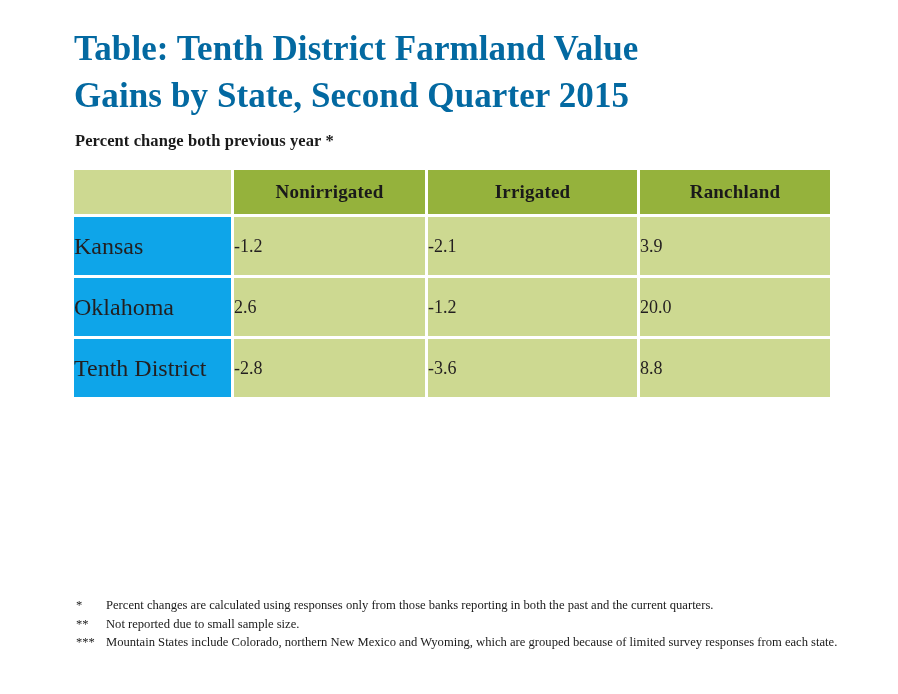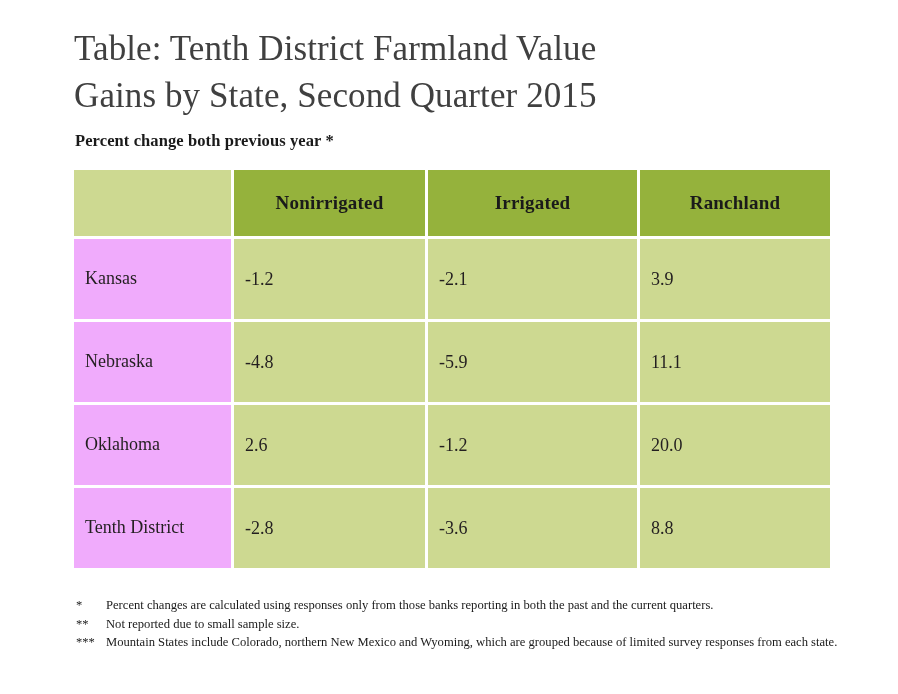--- a/index.html
+++ b/index.html
@@ -23,22 +23,22 @@
   }
 
   
   .title {
     position: absolute;
     left: 74px;
     top: 26px;
     width: 760px;
     font-size: 35px;
     line-height: 1.33;
-    font-weight: 400;
-    color: #404040;
+    font-weight: 700;
+    color: #0369a1;
     letter-spacing: 0.1px;
     white-space: pre-line;
   }
 
   
   .subtitle {
     position: absolute;
     left: 75px;
     top: 131px;
     font-size: 16.5px;
@@ -59,21 +59,21 @@
     border-collapse: separate;
     border-spacing: 0;
     table-layout: fixed;
   }
   table.grid col.c0 { width: 160px; }
   table.grid col.c1 { width: 194px; }
   table.grid col.c2 { width: 212px; }
   table.grid col.c3 { width: 190px; }
 
   table.grid th, table.grid td {
-    padding: 11px;
+    padding: 0;
     margin: 0;
     border-right: 3px solid #ffffff;
     border-bottom: 3px solid #ffffff;
     vertical-align: middle;
   }
   table.grid th:last-child, table.grid td:last-child {
     border-right: none;
   }
   table.grid tr:last-child td { border-bottom: none; }
 
@@ -87,25 +87,25 @@
     height: 44px;
     text-align: center;
     font-size: 19px;
     font-weight: 700;
     color: #1a1a1a;
     letter-spacing: 0.2px;
   }
 
   
   .rowlabel {
-    background: #f0abfc;
+    background: #0ea5e9;
     height: 58px;
     padding-left: 14px;
     text-align: left;
-    font-size: 18px;
+    font-size: 24px;
     font-weight: 400;
     color: #231f20;
     line-height: 1.28;
   }
   .datacell {
     background: #cdd991;
     height: 58px;
     text-align: left;
     font-size: 18px;
     font-weight: 400;
@@ -161,26 +161,20 @@
           <th class="hdr-cell">Irrigated</th>
           <th class="hdr-cell">Ranchland</th>
         </tr>
       </thead>
       <tbody>
         <tr>
           <td class="rowlabel">Kansas</td>
           <td class="datacell">-1.2</td>
           <td class="datacell">-2.1</td>
           <td class="datacell">3.9</td>
-        </tr>
-        <tr>
-          <td class="rowlabel">Nebraska</td>
-          <td class="datacell">-4.8</td>
-          <td class="datacell">-5.9</td>
-          <td class="datacell">11.1</td>
         </tr>
         <tr>
           <td class="rowlabel">Oklahoma</td>
           <td class="datacell">2.6</td>
           <td class="datacell">-1.2</td>
           <td class="datacell">20.0</td>
         </tr>
         <tr>
           <td class="rowlabel">Tenth District</td>
           <td class="datacell">-2.8</td>

